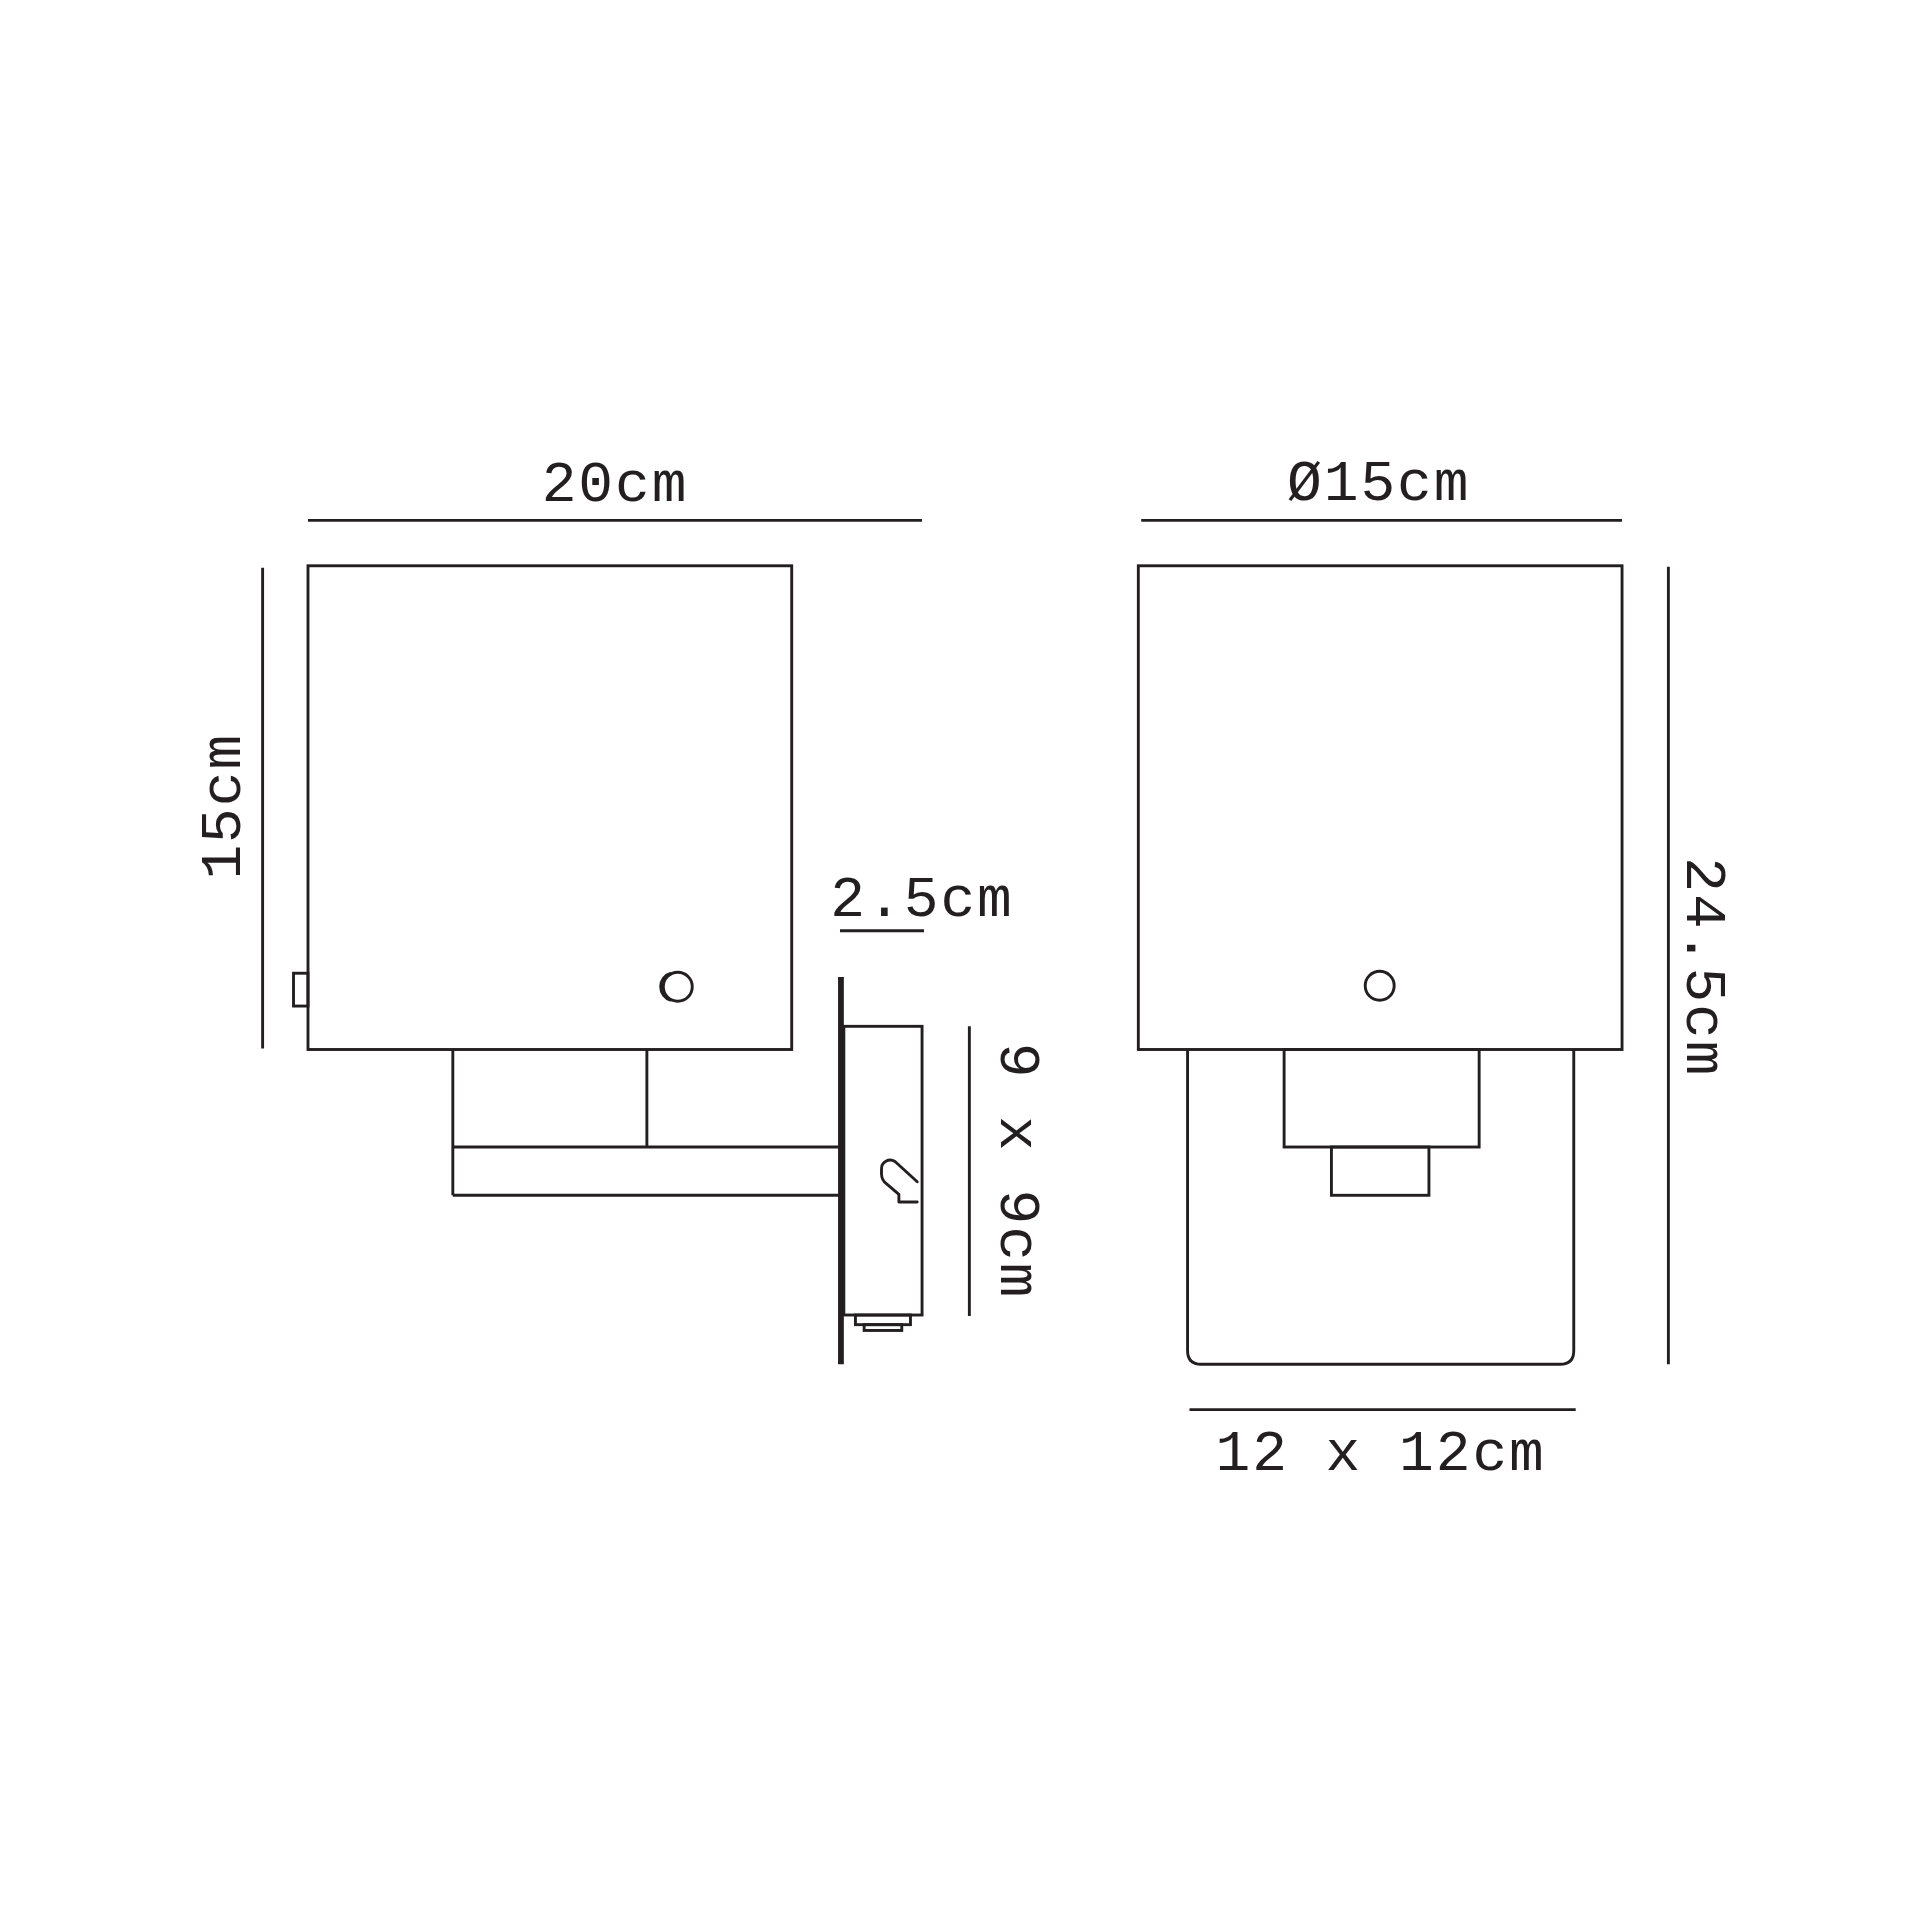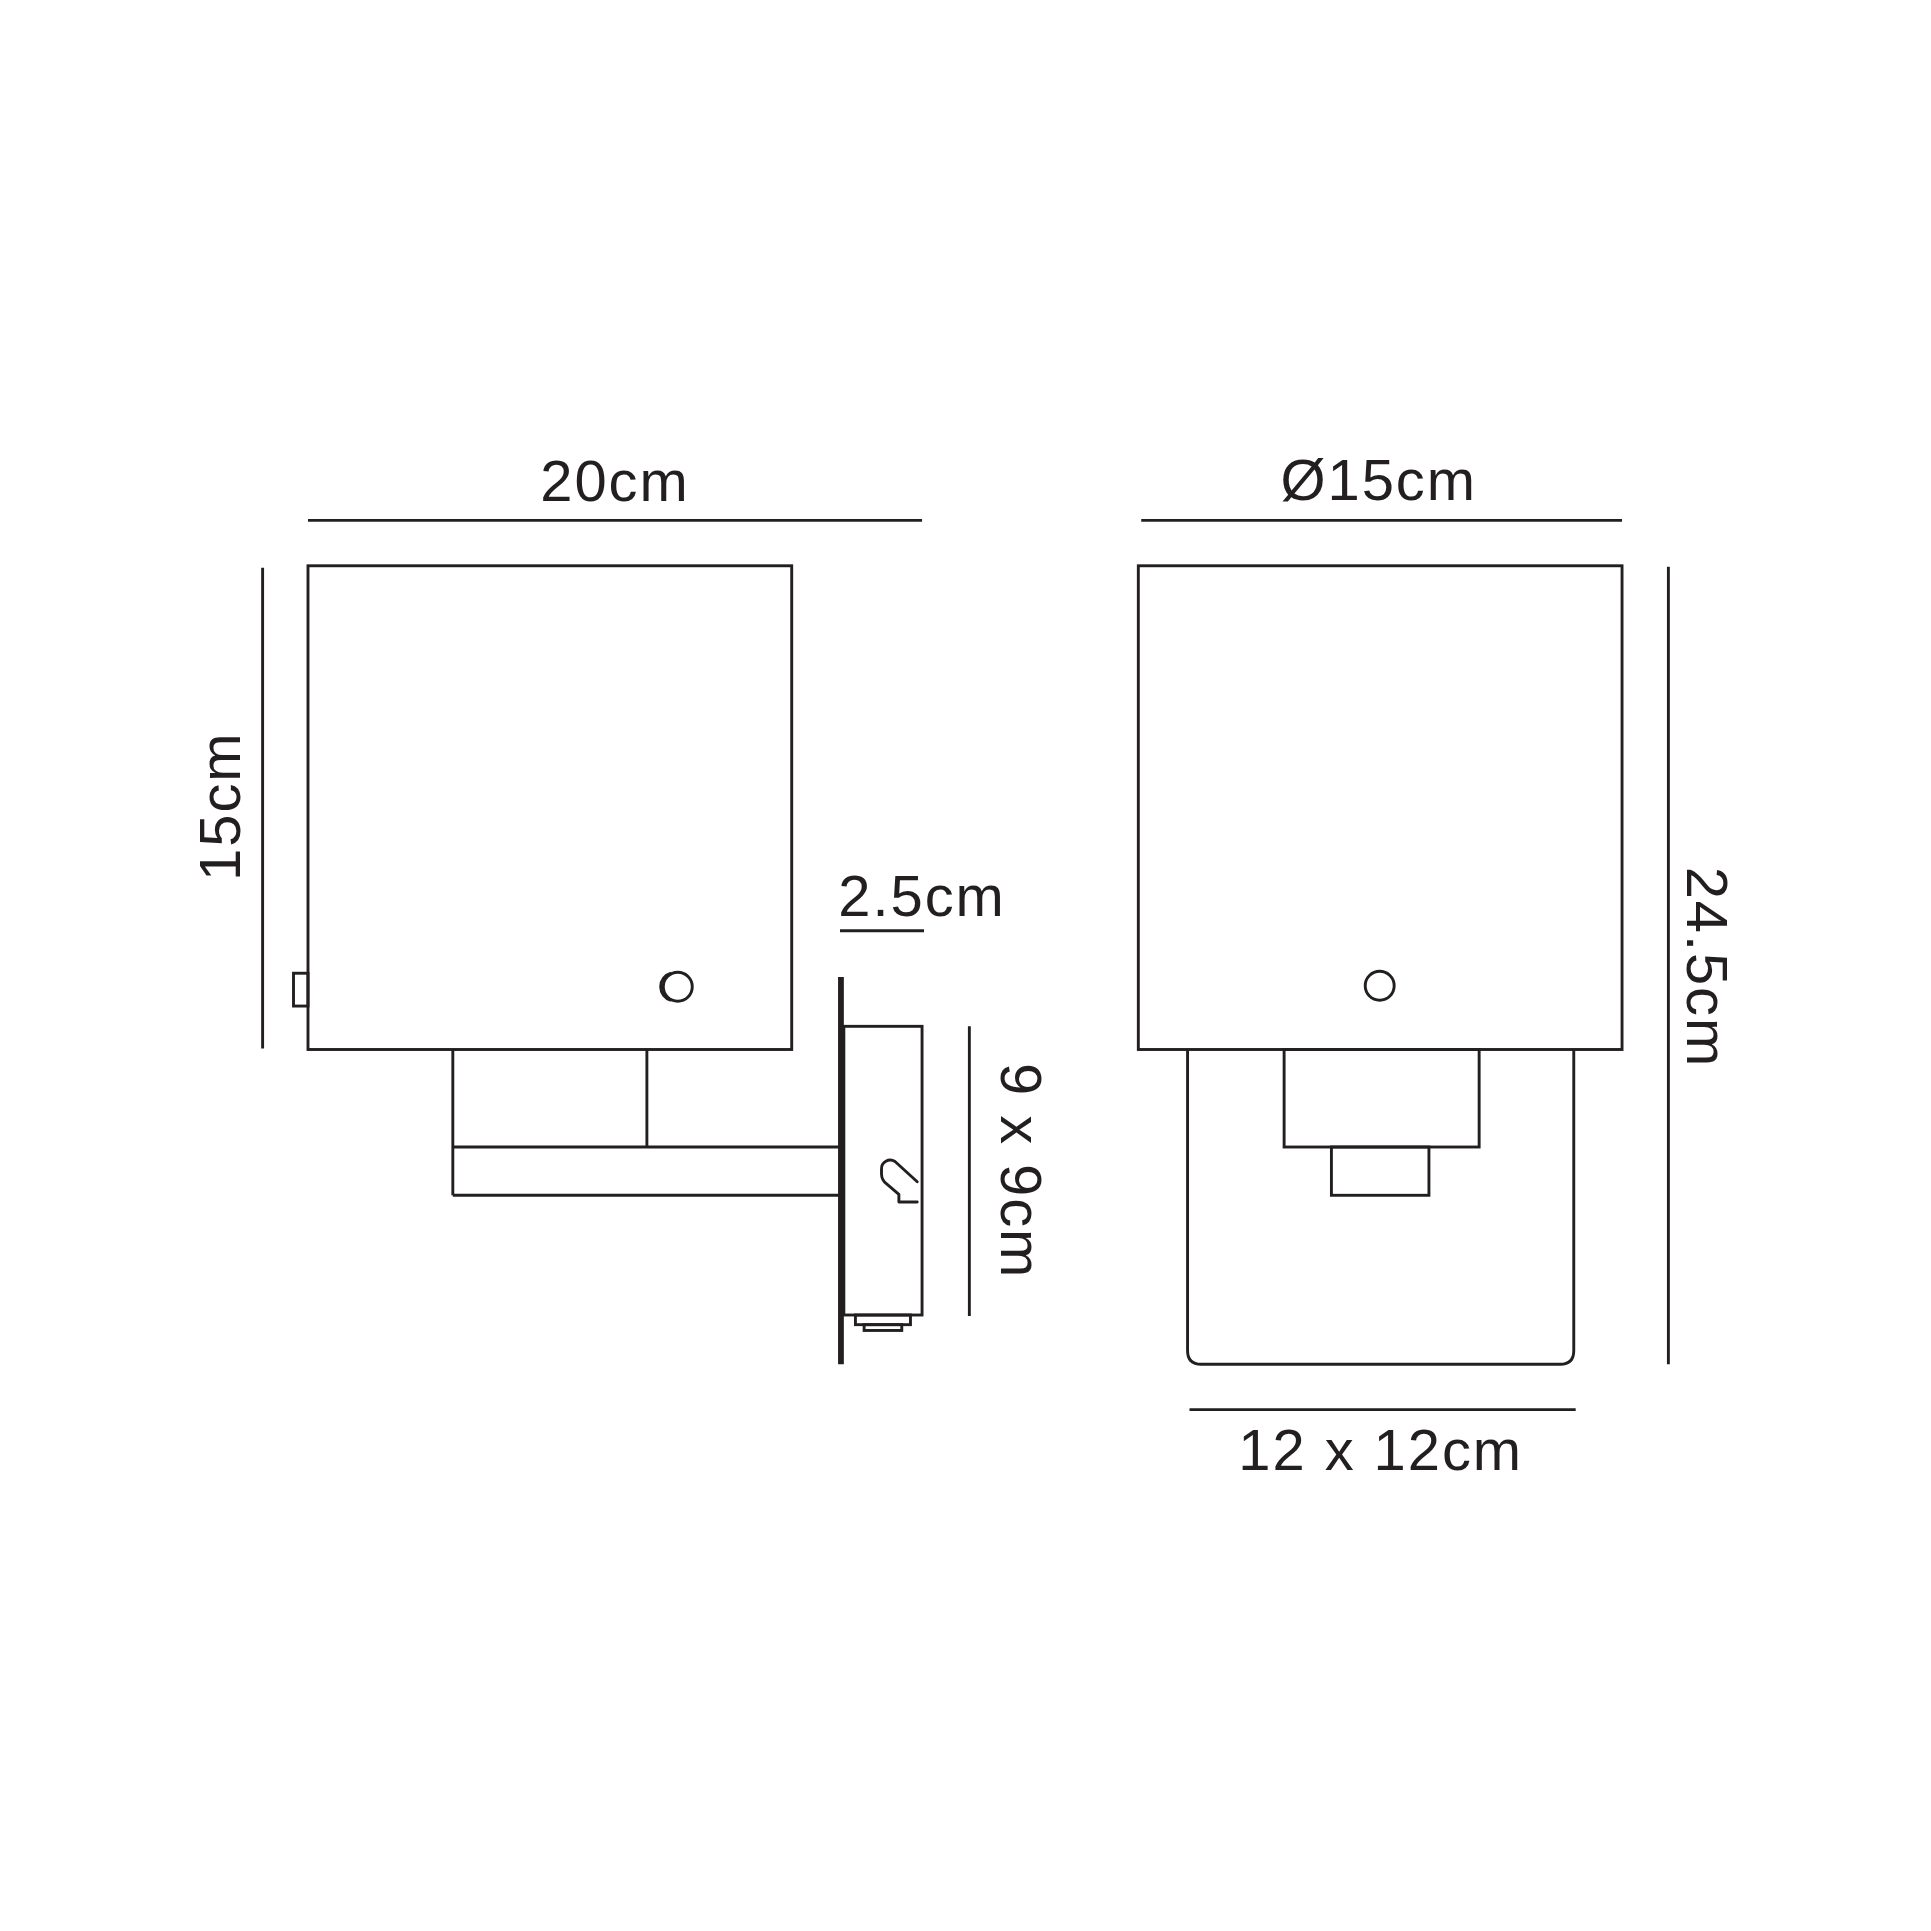--- a/index.html
+++ b/index.html
@@ -5,21 +5,21 @@
   html, body {
     margin: 0;
     padding: 0;
     background: #ffffff;
   }
   .canvas {
     position: relative;
     width: 1931px;
     height: 1931px;
     background: #ffffff;
-    font-family: Liberation Sans, sans-serif;
+    font-family: Liberation Mono, monospace;
   }
   svg { display: block; }
   .outline {
     fill: none;
     stroke: #231f20;
     stroke-width: 3;
   }
   .thick {
     stroke-width: 6;
   }

